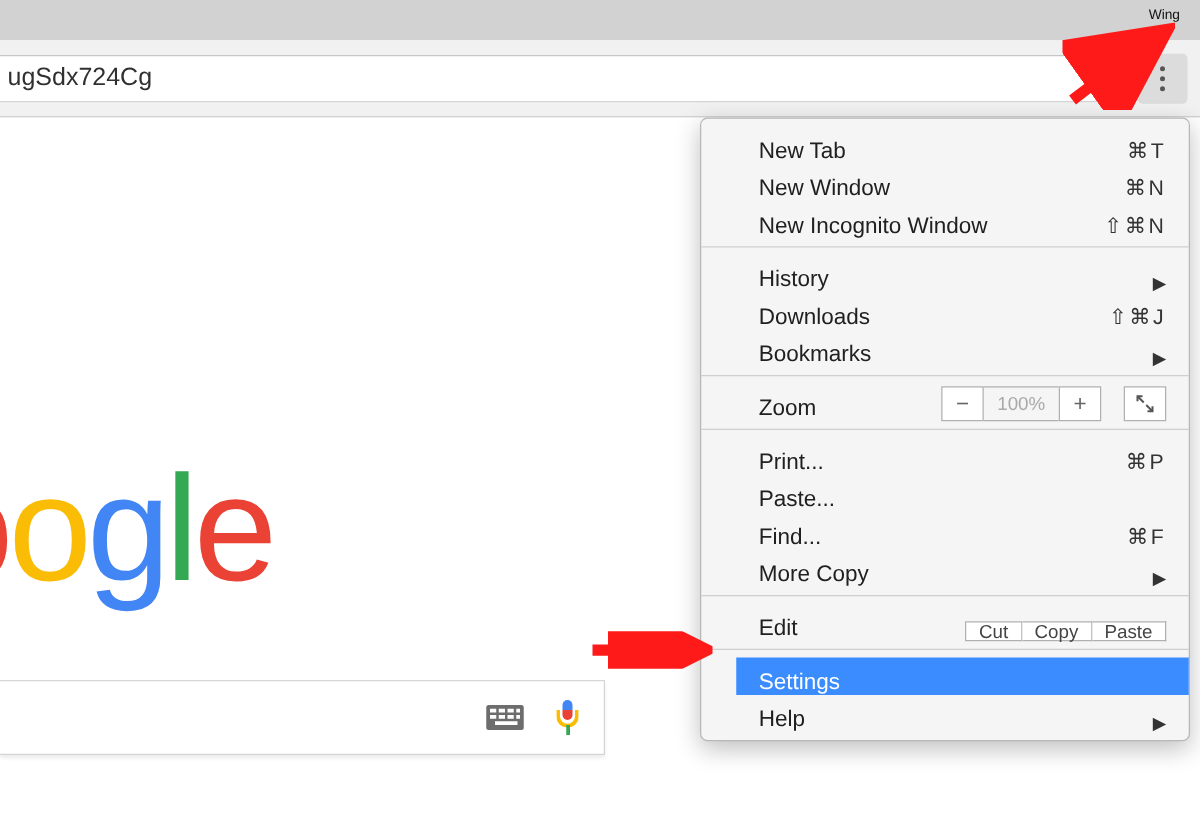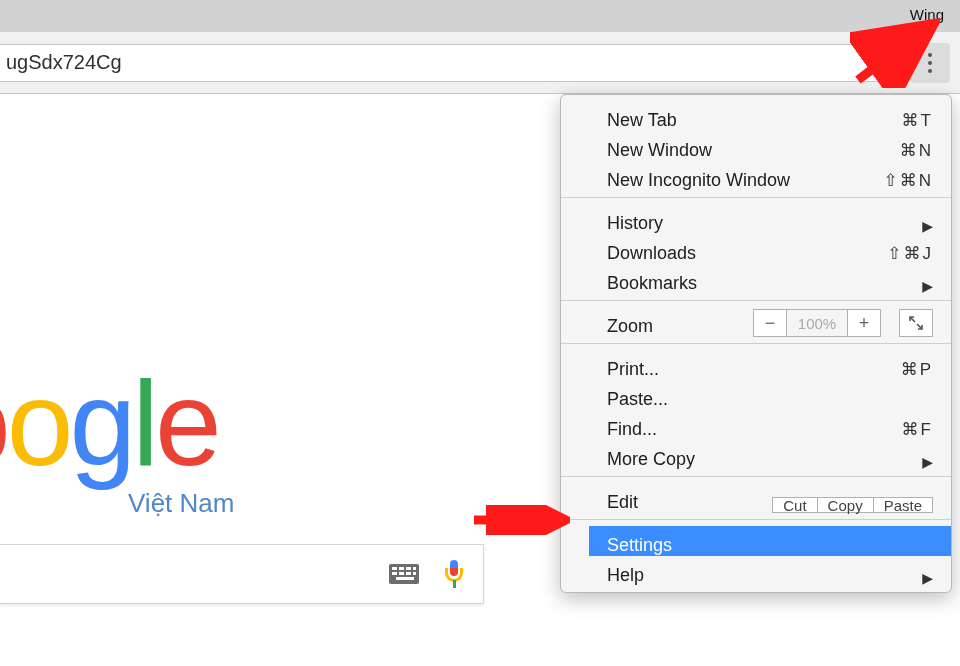--- a/index.html
+++ b/index.html
@@ -1,21 +1,21 @@
 <!DOCTYPE html>
 <html><head>
 <meta charset="utf-8">
 <style>
   * { box-sizing: border-box; margin: 0; padding: 0; }
   html, body { width: 960px; height: 666px; overflow: hidden; font-family: -apple-system, "Helvetica Neue", Arial, sans-serif; }
   body { background: #fff; }
 
   
   .titlebar { height: 32px; background: #d2d2d2; position: relative; }
-  .titlebar .user { position: absolute; right: 16px; top: 6px; font-size: 15px; color: #111; }
+  .titlebar .user { position: absolute; right: 16px; top: 6px; font-size: 11px; color: #111; }
 
   
   .toolbar { height: 62px; background: #f1f1f1; border-bottom: 1px solid #c6c6c6; position: relative; display: flex; align-items: center; }
   .urlbox { flex: 1; height: 38px; background: #fff; border: 1px solid #c6c6c6; border-left: none; display: flex; align-items: center; padding-left: 6px; font-size: 20px; color: #303030; border-radius: 0 3px 3px 0; text-align: center; }
   .star { width: 36px; height: 36px; display: flex; align-items: center; justify-content: center; margin-left: -40px; z-index: 2; }
   .menu-btn { width: 40px; height: 40px; margin: 0 10px 0 8px; background: #dcdcdc; border-radius: 4px; display: flex; align-items: center; justify-content: center; }
   .dots { display: flex; flex-direction: column; gap: 4px; }
   .dots span { width: 4px; height: 4px; background: #555; border-radius: 50%; display: block; }
 
   
@@ -85,21 +85,20 @@
     <div class="dots">
         <span></span>
         <span></span>
         <span></span>
       </div>
   </div>
 </div>
 
 <div class="page">
   <div class="logo" id="logo"><span class="l-red">o</span><span class="l-yellow">o</span><span class="l-blue">g</span><span class="l-green">l</span><span class="l-red">e</span></div>
-  <div class="subtitle">Việt Nam</div>
 
   <div class="searchbox">
     <div class="kbd-icon"></div>
     <div class="mic">
       <div class="cap"></div>
         <div class="arc"></div>
         <div class="stem"></div>
     </div>
   </div>
 </div>

